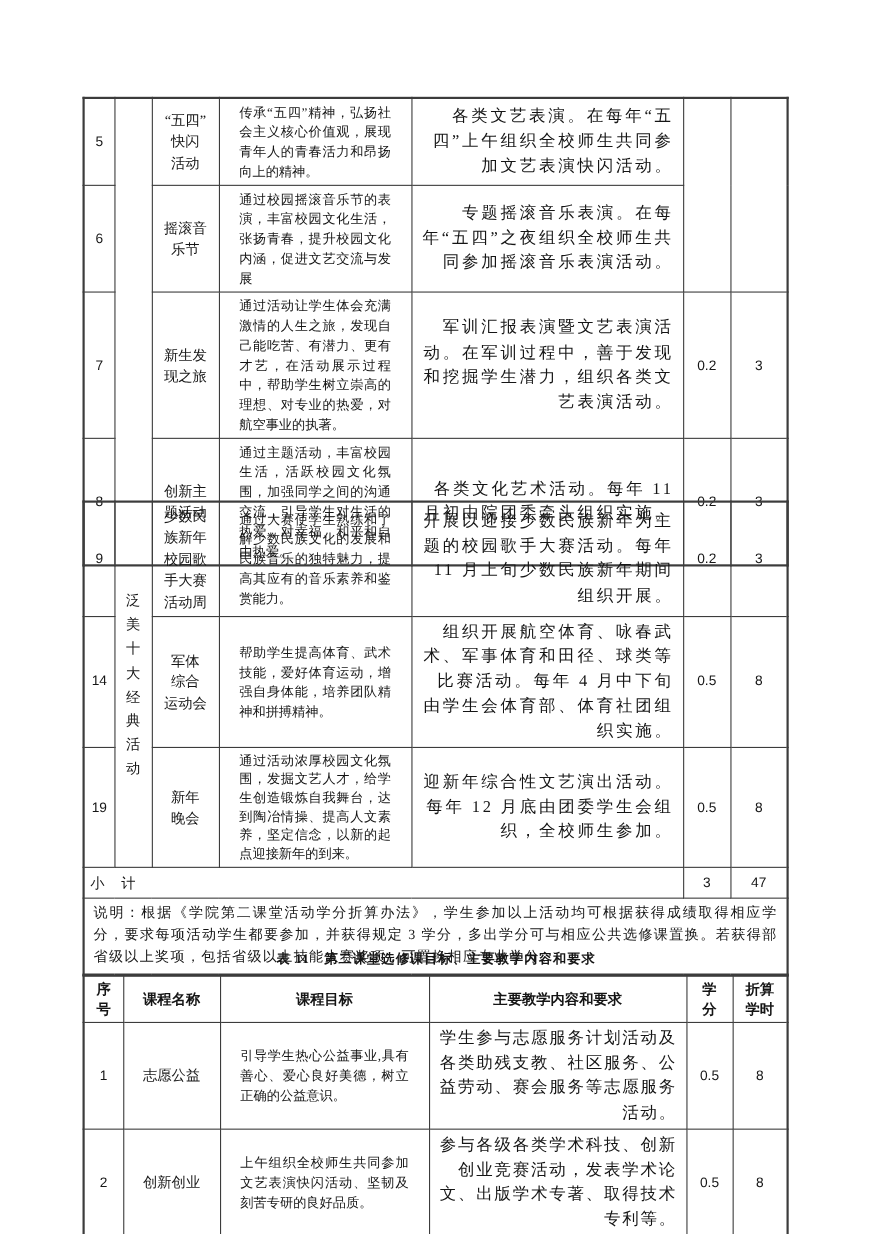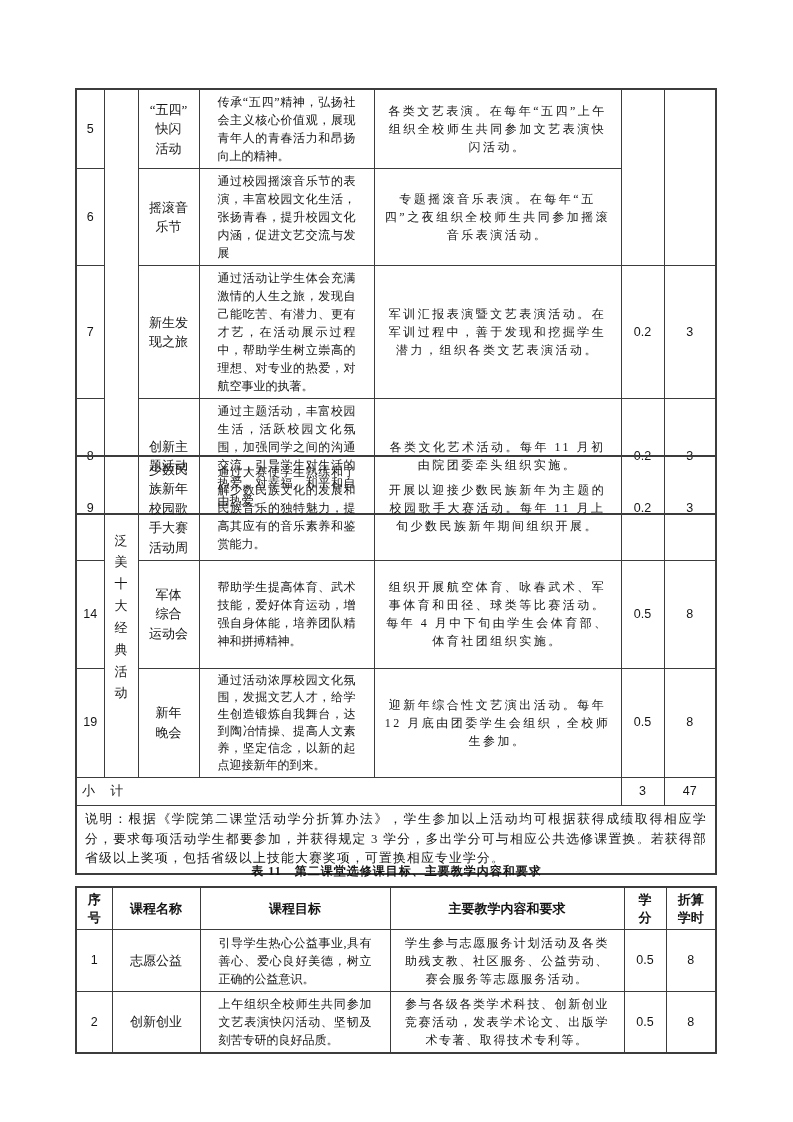--- a/index.html
+++ b/index.html
@@ -16,21 +16,21 @@
     border:1px solid #3c3c3c;padding:2px 5px;vertical-align:middle;
     font-size:12px;line-height:1.5;word-break:break-all;
   }
   .pre{white-space:pre-line;}
   td.num{
     text-align:center;font-family:"Liberation Sans","DejaVu Sans",sans-serif;
     font-size:12.5px;padding:2px 2px;
   }
   td.name{text-align:center;padding:2px 8px;font-size:13px;margin-left:24px;}
   td.obj{padding:3px 18px;text-align:justify;}
-  td.cont{padding:3px 8px;letter-spacing:2.5px;font-size:12px;text-align:center;}
+  td.cont{padding:3px 8px;letter-spacing:2.5px;font-size:15px;text-align:right;}
   td.vertcat{padding:0;text-align:center;margin-top:47px;}
   .vert-inner{
     display:inline-block;width:14px;font-size:13px;line-height:1.68;
     word-break:break-all;white-space:normal;
   }
   td.subtotal-label{letter-spacing:6px;font-size:13px;}
   td.note-cell{
     padding:4px 8px;font-size:12.8px;line-height:1.55;text-align:justify;
     letter-spacing:1.2px;
   }

